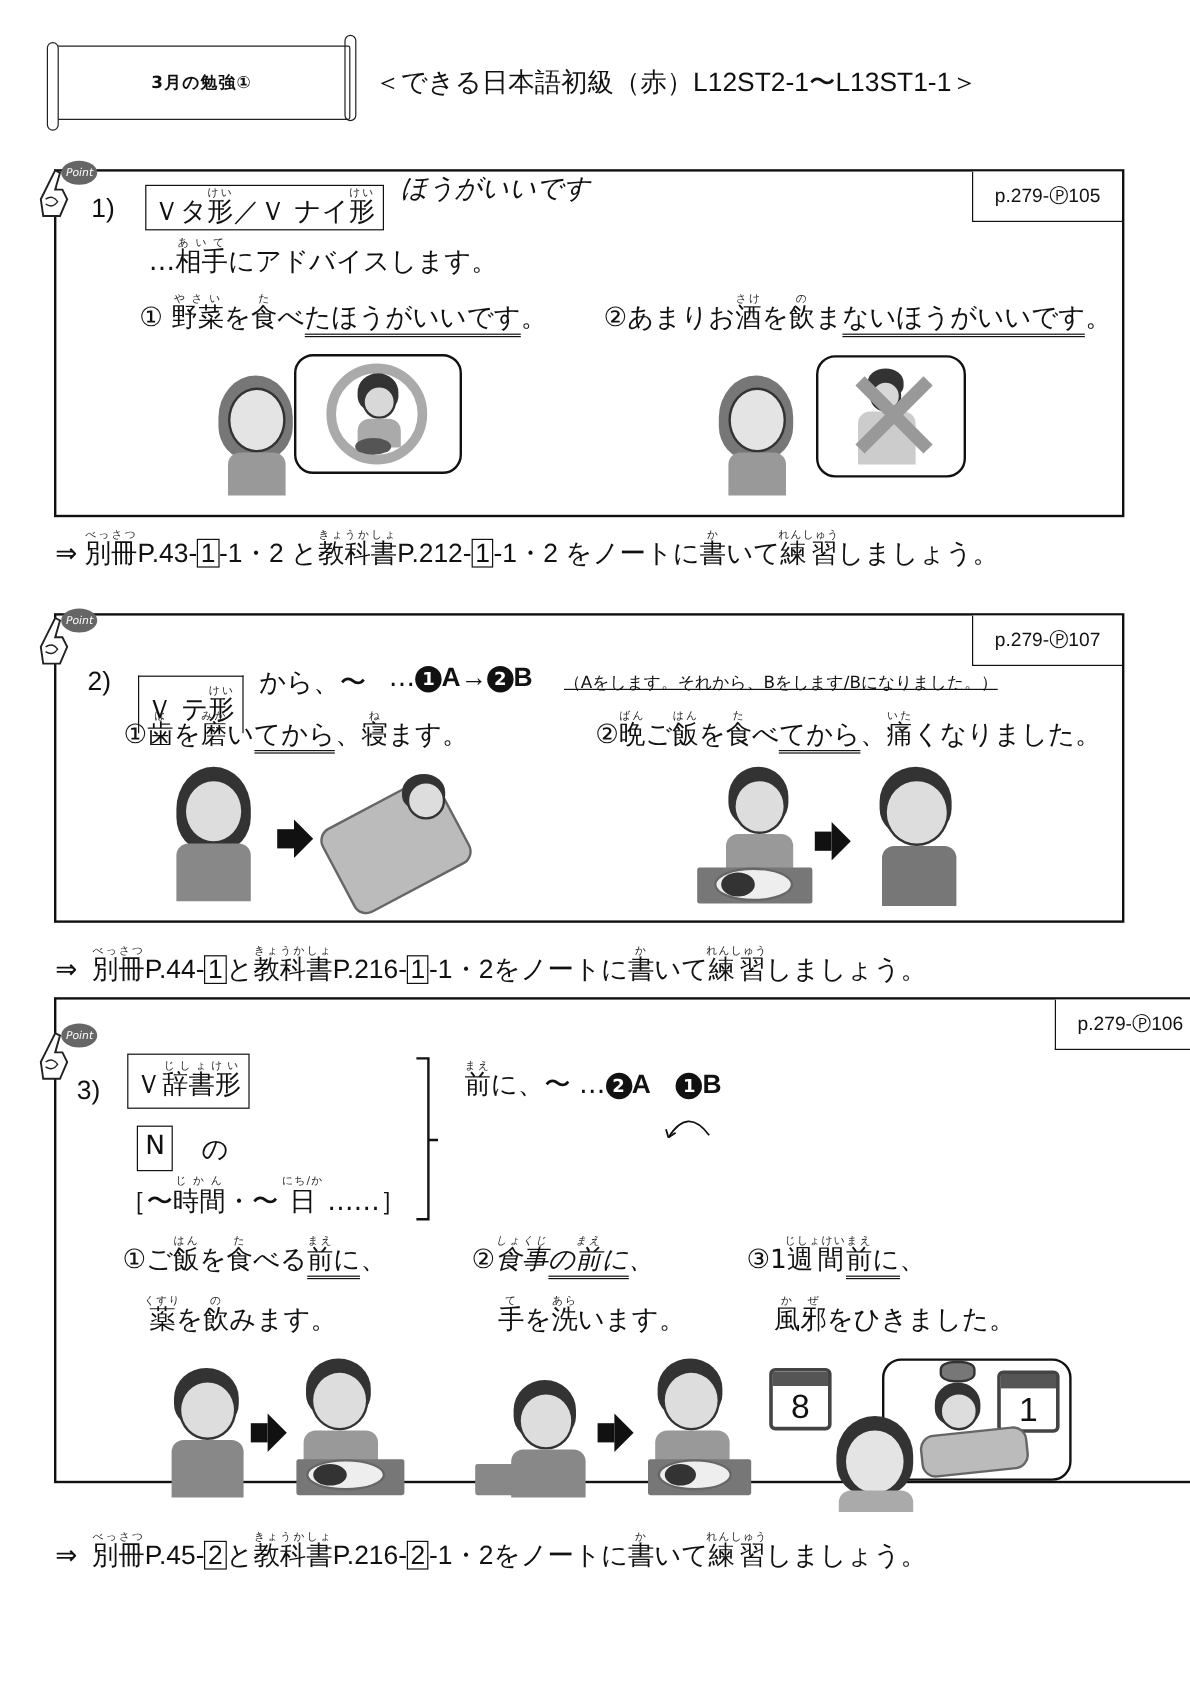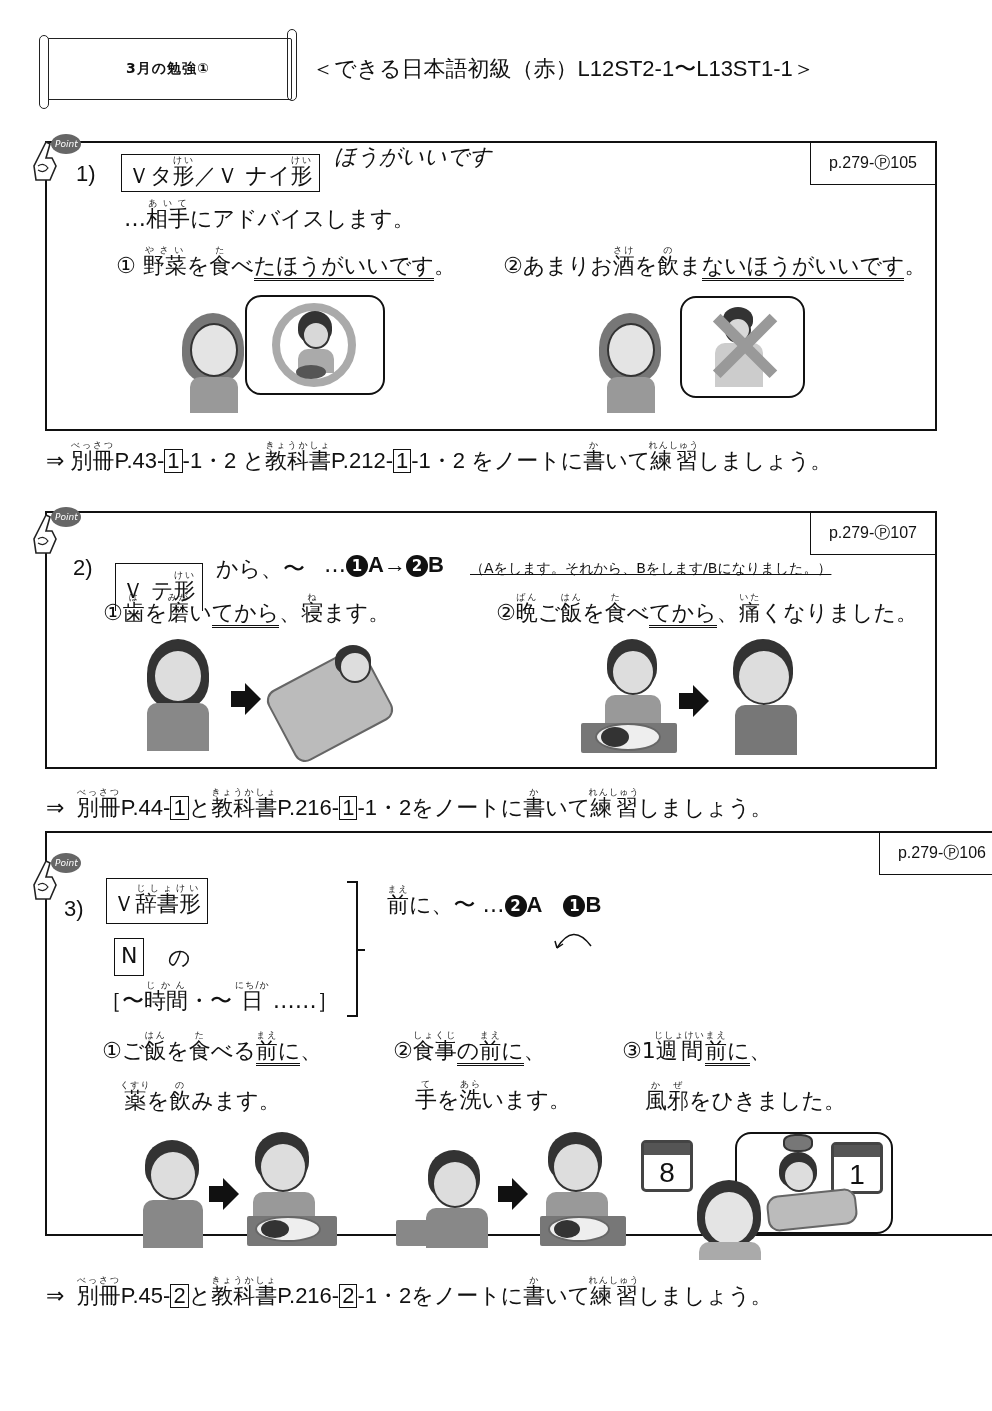--- a/index.html
+++ b/index.html
@@ -205,21 +205,21 @@
   <path d="M4 20 Q20 -6 38 18" fill="none" stroke="#111" stroke-width="1.5"></path>
   <path d="M4 20 L2 13 M4 20 L10 16" fill="none" stroke="#111" stroke-width="1.5"></path>
 </svg>
 
 <div class="abs txt" style="left:102px; top:1030px;">
   <span>①</span><span>ご</span><ruby><span>飯</span><rt>はん</rt></ruby><span>を</span><ruby><span>食</span><rt>た</rt></ruby><span>べる</span><span class="dbl"><ruby><span>前</span><rt>まえ</rt></ruby><span>に</span></span><span>、</span>
 </div>
 <div class="abs txt" style="left:120px; top:1080px;">
   <ruby><span>薬</span><rt>くすり</rt></ruby><span>を</span><ruby><span>飲</span><rt>の</rt></ruby><span>みます。</span>
 </div>
-<div class="abs txt" style="left:393px; top:1030px;">
+<div class="abs txt" style="left:393px; top:1030px;font-style:italic;">
   <span>②</span><ruby><span>食事</span><rt>しょくじ</rt></ruby><span class="dbl"><span>の</span><ruby><span>前</span><rt>まえ</rt></ruby><span>に</span></span><span>、</span>
 </div>
 <div class="abs txt" style="left:415px; top:1080px;font-family:Liberation Mono, monospace;">
   <ruby><span>手</span><rt>て</rt></ruby><span>を</span><ruby><span>洗</span><rt>あら</rt></ruby><span>います。</span>
 </div>
 <div class="abs txt" style="left:622px; top:1030px;">
   <span>③</span><span>1</span><ruby><span>週間</span><rt>じしょけい</rt></ruby><span class="dbl"><ruby><span>前</span><rt>まえ</rt></ruby><span>に</span></span><span>、</span>
 </div>
 <div class="abs txt" style="left:645px; top:1080px;">
   <ruby><span>風邪</span><rt>かぜ</rt></ruby><span>をひきました。</span>

